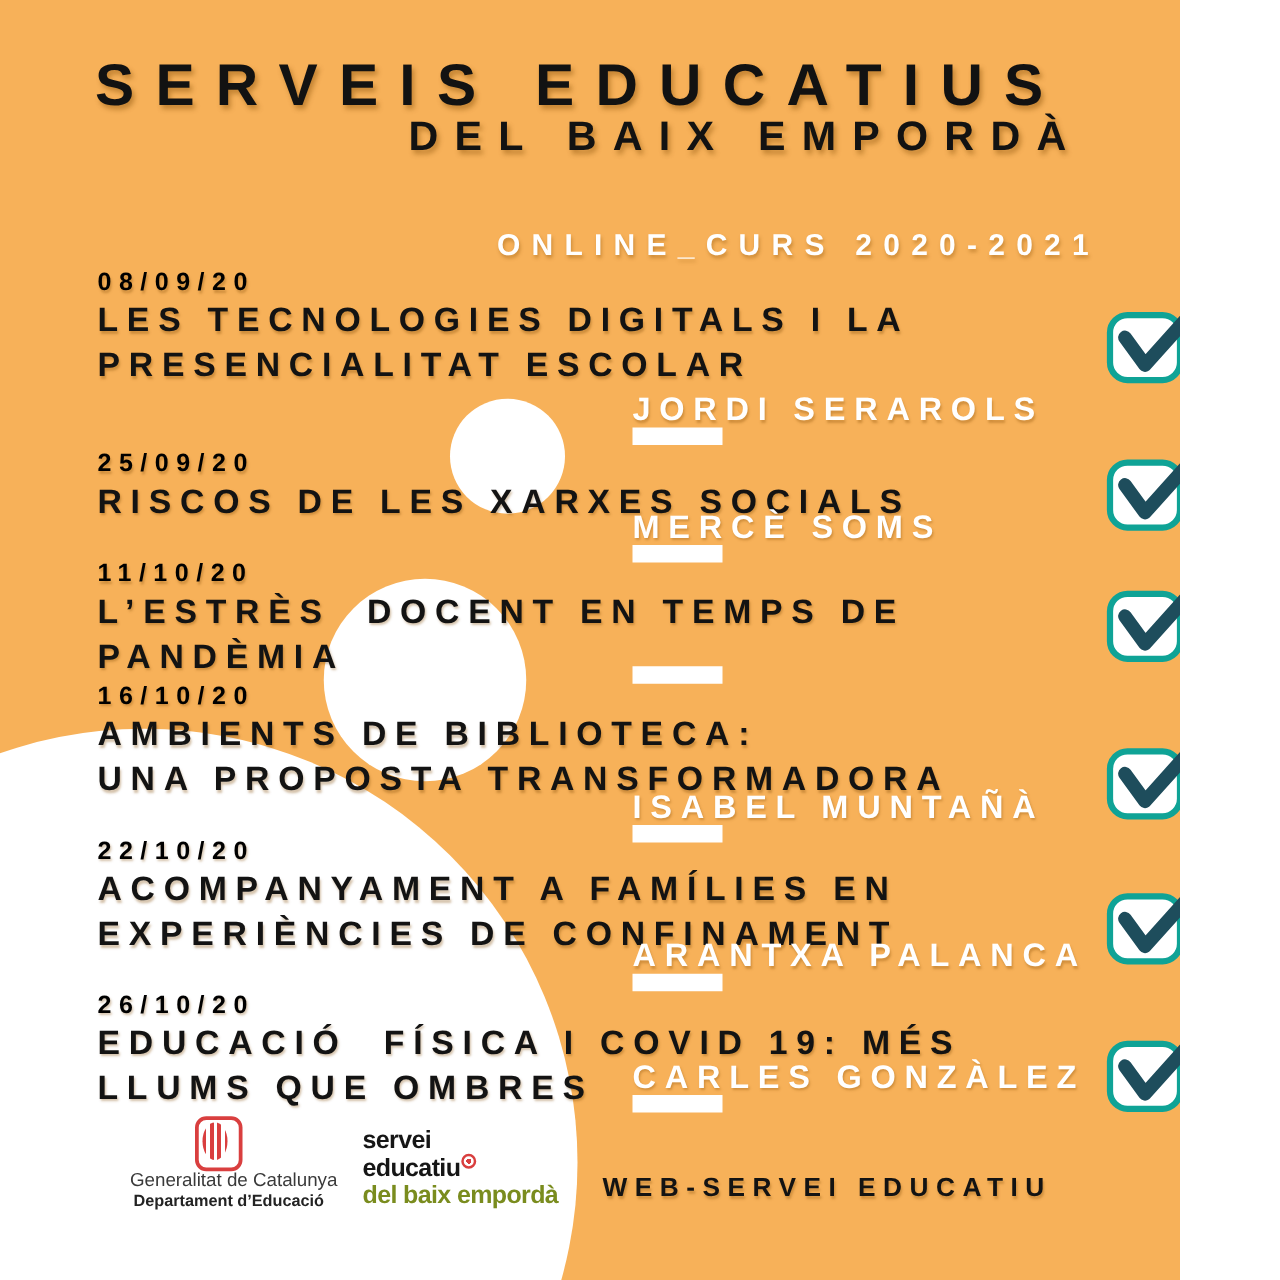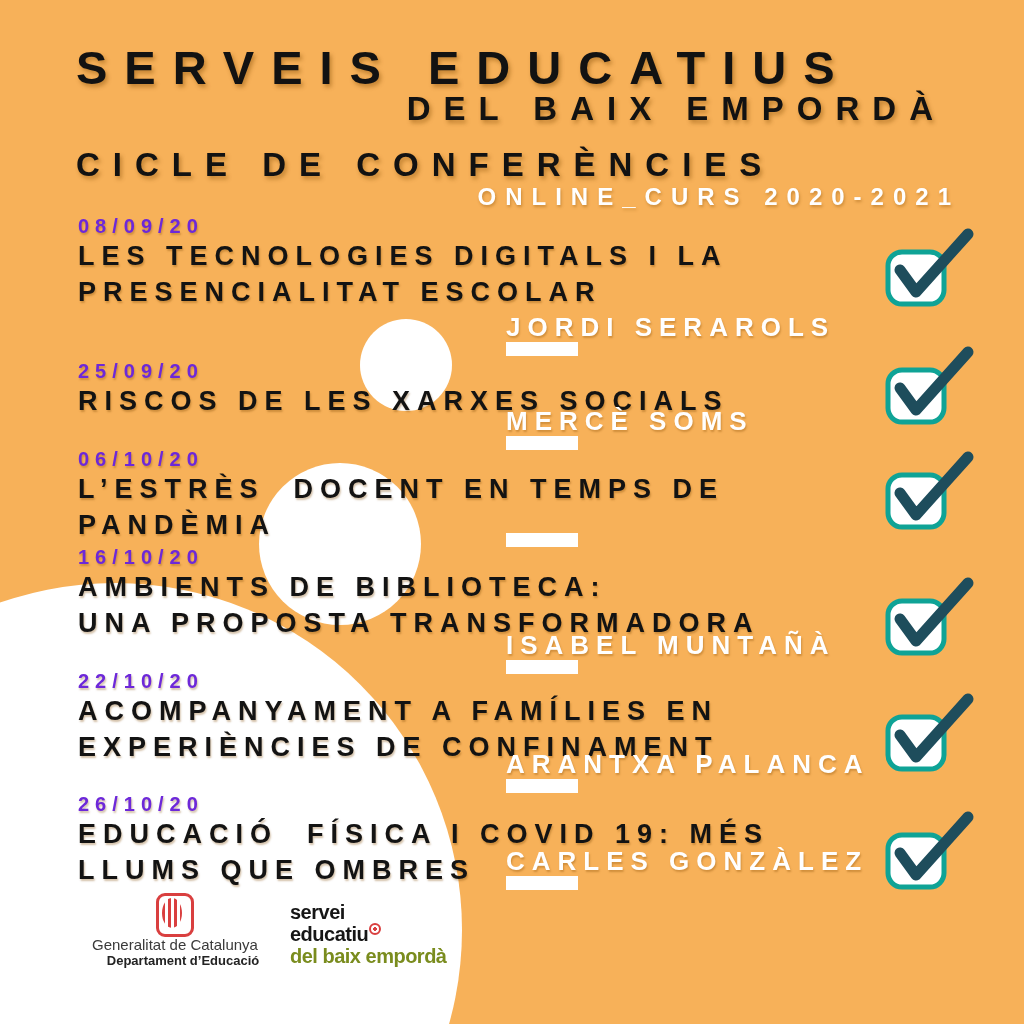--- a/index.html
+++ b/index.html
@@ -1,18 +1,18 @@
 <!DOCTYPE html>
 <html><head>
 <meta charset="utf-8">
 <style>
   html,body{margin:0;padding:0;}
   .poster{
     position:relative;
-    width:1024px;height:1024px;
+    width:944px;height:1024px;
     overflow:hidden;
     background:#F7B159;
     font-family:"Liberation Sans","DejaVu Sans",sans-serif;
     font-weight:bold;
     color:#151515;
   }
   .circle{position:absolute;background:#ffffff;border-radius:50%;}
   .c1{left:360px;top:319px;width:92px;height:92px;}
   .c2{left:259px;top:463px;width:162px;height:162px;}
   .c3{left:-232px;top:583px;width:694px;height:694px;}
@@ -21,21 +21,21 @@
 
   .h1{left:76px;top:40px;font-size:47px;letter-spacing:17px;color:#121212;
       text-shadow:2px 3px 4px rgba(130,75,5,.45);}
   .h2{right:78px;top:90px;font-size:33px;letter-spacing:13px;color:#121212;
       text-shadow:2px 3px 4px rgba(130,75,5,.45);}
   .h3{left:76px;top:146px;font-size:33px;letter-spacing:13px;color:#121212;
       text-shadow:2px 3px 4px rgba(130,75,5,.45);}
   .h4{right:64px;top:183px;font-size:24px;letter-spacing:9px;color:#ffffff;
       text-shadow:1px 2px 3px rgba(150,90,15,.45);}
 
-  .date{font-size:20px;letter-spacing:6px;color:#6d28d9;
+  .date{font-size:20px;letter-spacing:6px;color:#000000;
         text-shadow:1px 2px 2px rgba(130,75,5,.35);text-align:center;}
   .title{font-size:27px;letter-spacing:7px;color:#131313;
          text-shadow:1px 2px 2px rgba(130,75,5,.35);}
   .speaker{font-size:26px;letter-spacing:7px;color:#ffffff;
            text-shadow:1px 2px 2px rgba(150,90,15,.4);}
   .bar{position:absolute;width:72px;height:14px;background:#ffffff;}
 
   .d{left:78px;} .t{left:78px;} .s{left:506px;} .b{left:506px;}
   .e1-date{top:215px;} .e1-t0{top:241px;} .e1-t1{top:277px;} .e1-t2{top:313px;}
   .e1-sp{top:312px;} .e1-bar{top:342px;}
@@ -52,56 +52,55 @@
 
   .checkbox{position:absolute;left:884px;width:92px;height:84px;}
   .cb1{top:226px;} .cb2{top:344px;} .cb3{top:449px;}
   .cb4{top:575px;} .cb5{top:691px;} .cb6{top:809px;}
 
   
   .emblem{position:absolute;left:156px;top:893px;width:32px;height:38px;
           border:3px solid #D93F3F;border-radius:9px;background:#fff;overflow:hidden;}
   .emblem-stripes{position:absolute;left:3px;top:2px;width:20px;height:30px;border-radius:50%;
           background:repeating-linear-gradient(90deg,#D93F3F 0 3px,#ffffff 3px 6px);}
-  .gencat1{left:92px;top:936px;font-size:15px;font-weight:normal;color:#3a3a3a;width:160px;text-align:center;}
+  .gencat1{left:104px;top:936px;font-size:15px;font-weight:normal;color:#3a3a3a;width:160px;text-align:center;}
   .gencat2{left:91px;top:953px;font-size:13px;color:#232323;width:184px;text-align:center;}
   .sv{left:290px;font-size:20px;color:#161616;letter-spacing:-0.5px;}
   .sv1{top:901px;} .sv2{top:923px;} .sv3{top:945px;color:#7A8C1E;}
   .sv-mark{display:inline-block;width:8px;height:8px;border:2px solid #D93F3F;border-radius:50%;
            vertical-align:6px;margin-left:1px;background:radial-gradient(circle,#D93F3F 0 2px,#fff 2px);}
   .info{font-size:21px;letter-spacing:6px;color:#131313;
         text-shadow:1px 2px 2px rgba(130,75,5,.35);}
   .info1{left:482px;top:911px;} .info2{left:482px;top:939px;}
 </style>
 </head>
 <body>
 
 <div class="poster">
 
   <div class="circle c1"></div>
   <div class="circle c2"></div>
   <div class="circle c3"></div>
 
   <div class="line h1">SERVEIS EDUCATIUS</div>
   <div class="line h2">DEL BAIX EMPORDÀ</div>
-  <div class="line h3">CICLE DE CONFERÈNCIES</div>
   <div class="line h4">ONLINE_CURS 2020-2021</div>
 
   <div class="line date d e1-date">08/09/20</div>
   <div class="line title t e1-t0">LES TECNOLOGIES DIGITALS I LA</div>
   <div class="line title t e1-t1">PRESENCIALITAT ESCOLAR</div>
   <div class="line speaker s e1-sp">JORDI SERAROLS</div>
   <div class="bar b e1-bar"></div>
 
   <div class="line date d e2-date">25/09/20</div>
   <div class="line title t e2-t0">RISCOS DE LES XARXES SOCIALS</div>
   <div class="line speaker s e2-sp">MERCÈ SOMS</div>
   <div class="bar b e2-bar"></div>
 
-  <div class="line date d e3-date">06/10/20</div>
+  <div class="line date d e3-date">11/10/20</div>
   <div class="line title t e3-t0">L’ESTRÈS  DOCENT EN TEMPS DE</div>
   <div class="line title t e3-t1">PANDÈMIA</div>
   <div class="bar b e3-bar"></div>
 
   <div class="line date d e4-date">16/10/20</div>
   <div class="line title t e4-t0">AMBIENTS DE BIBLIOTECA:</div>
   <div class="line title t e4-t1">UNA PROPOSTA TRANSFORMADORA</div>
   <div class="line speaker s e4-sp">ISABEL MUNTAÑÀ</div>
   <div class="bar b e4-bar"></div>
 
@@ -145,14 +144,15 @@
   <div class="emblem">
     <div class="emblem-stripes"></div>
   </div>
   <div class="line gencat1">Generalitat de Catalunya</div>
   <div class="line gencat2">Departament d’Educació</div>
 
   <div class="line sv sv1">servei</div>
   <div class="line sv sv2"><span>educatiu</span><span class="sv-mark"></span></div>
   <div class="line sv sv3">del baix empordà</div>
 
+  <div class="line info info2">WEB-SERVEI EDUCATIU</div>
 
 </div>
 
 </body></html>

